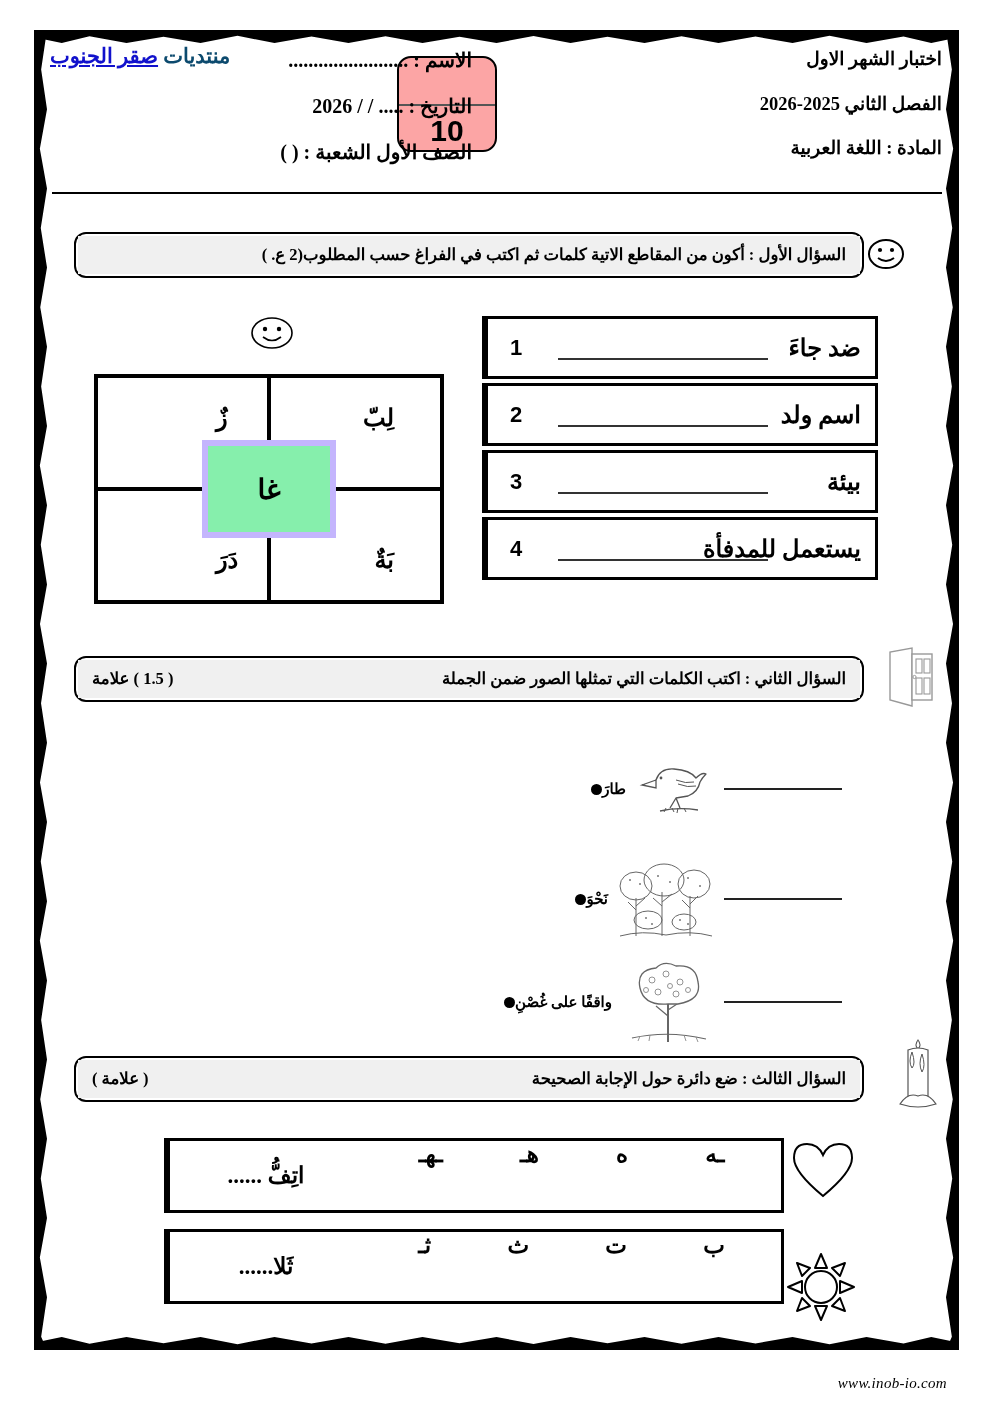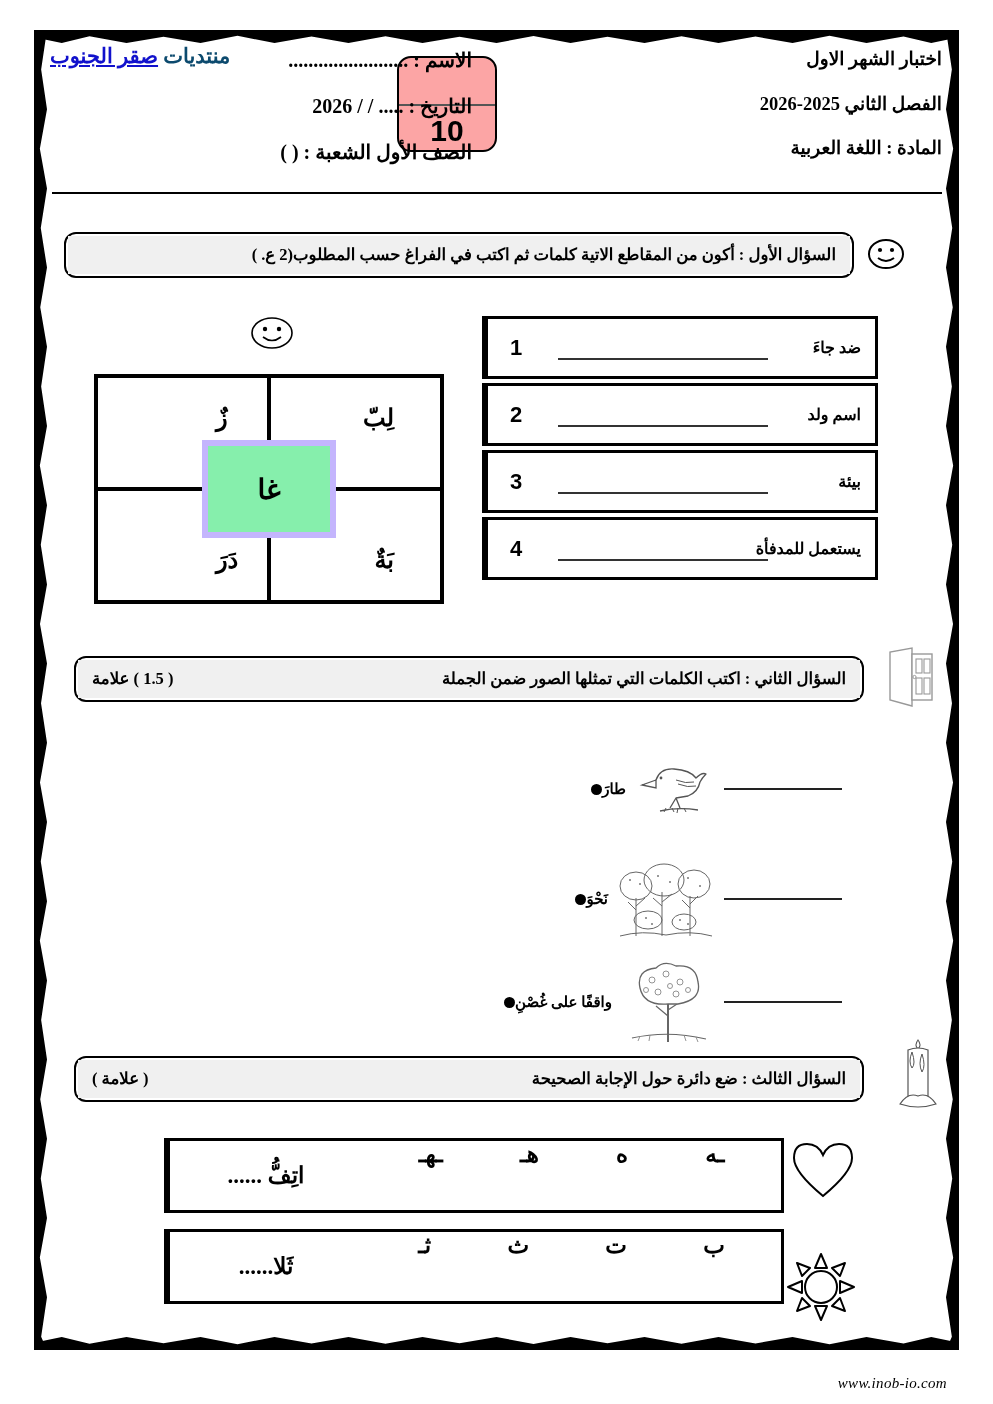--- a/index.html
+++ b/index.html
@@ -70,21 +70,21 @@
 
   
   #q1-table{position:absolute;left:482px;top:316px;width:396px;}
   .q1-row{display:flex;flex-direction:row-reverse;border:3px solid #000;height:63px;
     box-sizing:border-box;margin-bottom:4px;background:#fff;}
   .q1-num{width:56px;border-left:3px solid #000;display:flex;align-items:center;
     justify-content:center;font-size:22px;font-weight:700;
     font-family:"Liberation Sans",sans-serif;}
   .q1-cell{flex:1;position:relative;display:flex;align-items:center;justify-content:flex-start;
     padding-right:14px;}
-  .q1-word{font-size:16px;font-weight:700;position:relative;z-index:2;}
+  .q1-word{font-size:24px;font-weight:700;position:relative;z-index:2;}
   .q1-cell .blank-line{position:absolute;left:14px;bottom:16px;width:210px;}
 
   
   #q1-grid{position:absolute;left:94px;top:374px;width:350px;height:230px;
     border:4px solid #000;box-sizing:border-box;background:#fff;}
   #q1-grid .v-split{position:absolute;left:50%;top:0;width:4px;height:100%;
     background:#000;transform:translateX(-50%);}
   #q1-grid .h-split{position:absolute;top:50%;left:0;width:100%;height:4px;
     background:#000;transform:translateY(-50%);}
   .cellword{position:absolute;font-size:24px;font-weight:700;z-index:3;}
@@ -161,21 +161,21 @@
 
   <div class="hdr-left">
     <div class="hdr-name">الاسم : ........................</div>
     <div>التاريخ : .....  /     /   2026</div>
     <div>الصف الأول الشعبة :  (      )</div>
   </div>
 
   <div class="hdr-underline"></div>
 </div>
 
-<div class="q-banner" style="left:64px;top:232px;width:790px;">
+<div class="q-banner" style="left:74px;top:232px;width:790px;">
   <div class="inner">
     <span class="q-text">السؤال الأول : أكون من المقاطع الاتية كلمات ثم اكتب في الفراغ حسب المطلوب(2 ع. )</span>
   </div>
 </div>
 <svg id="q1-banner-smiley" class="side-icon" style="left:866px;top:234px;" width="40" height="40" viewBox="0 0 40 40">
   <ellipse cx="20" cy="20" rx="17" ry="14" fill="#fff" stroke="#000" stroke-width="2"></ellipse>
   <circle cx="14" cy="16" r="2.1" fill="#000"></circle>
   <circle cx="26" cy="16" r="2.1" fill="#000"></circle>
   <path d="M12 24 Q20 30 28 24" fill="none" stroke="#000" stroke-width="2"></path>
 </svg>

